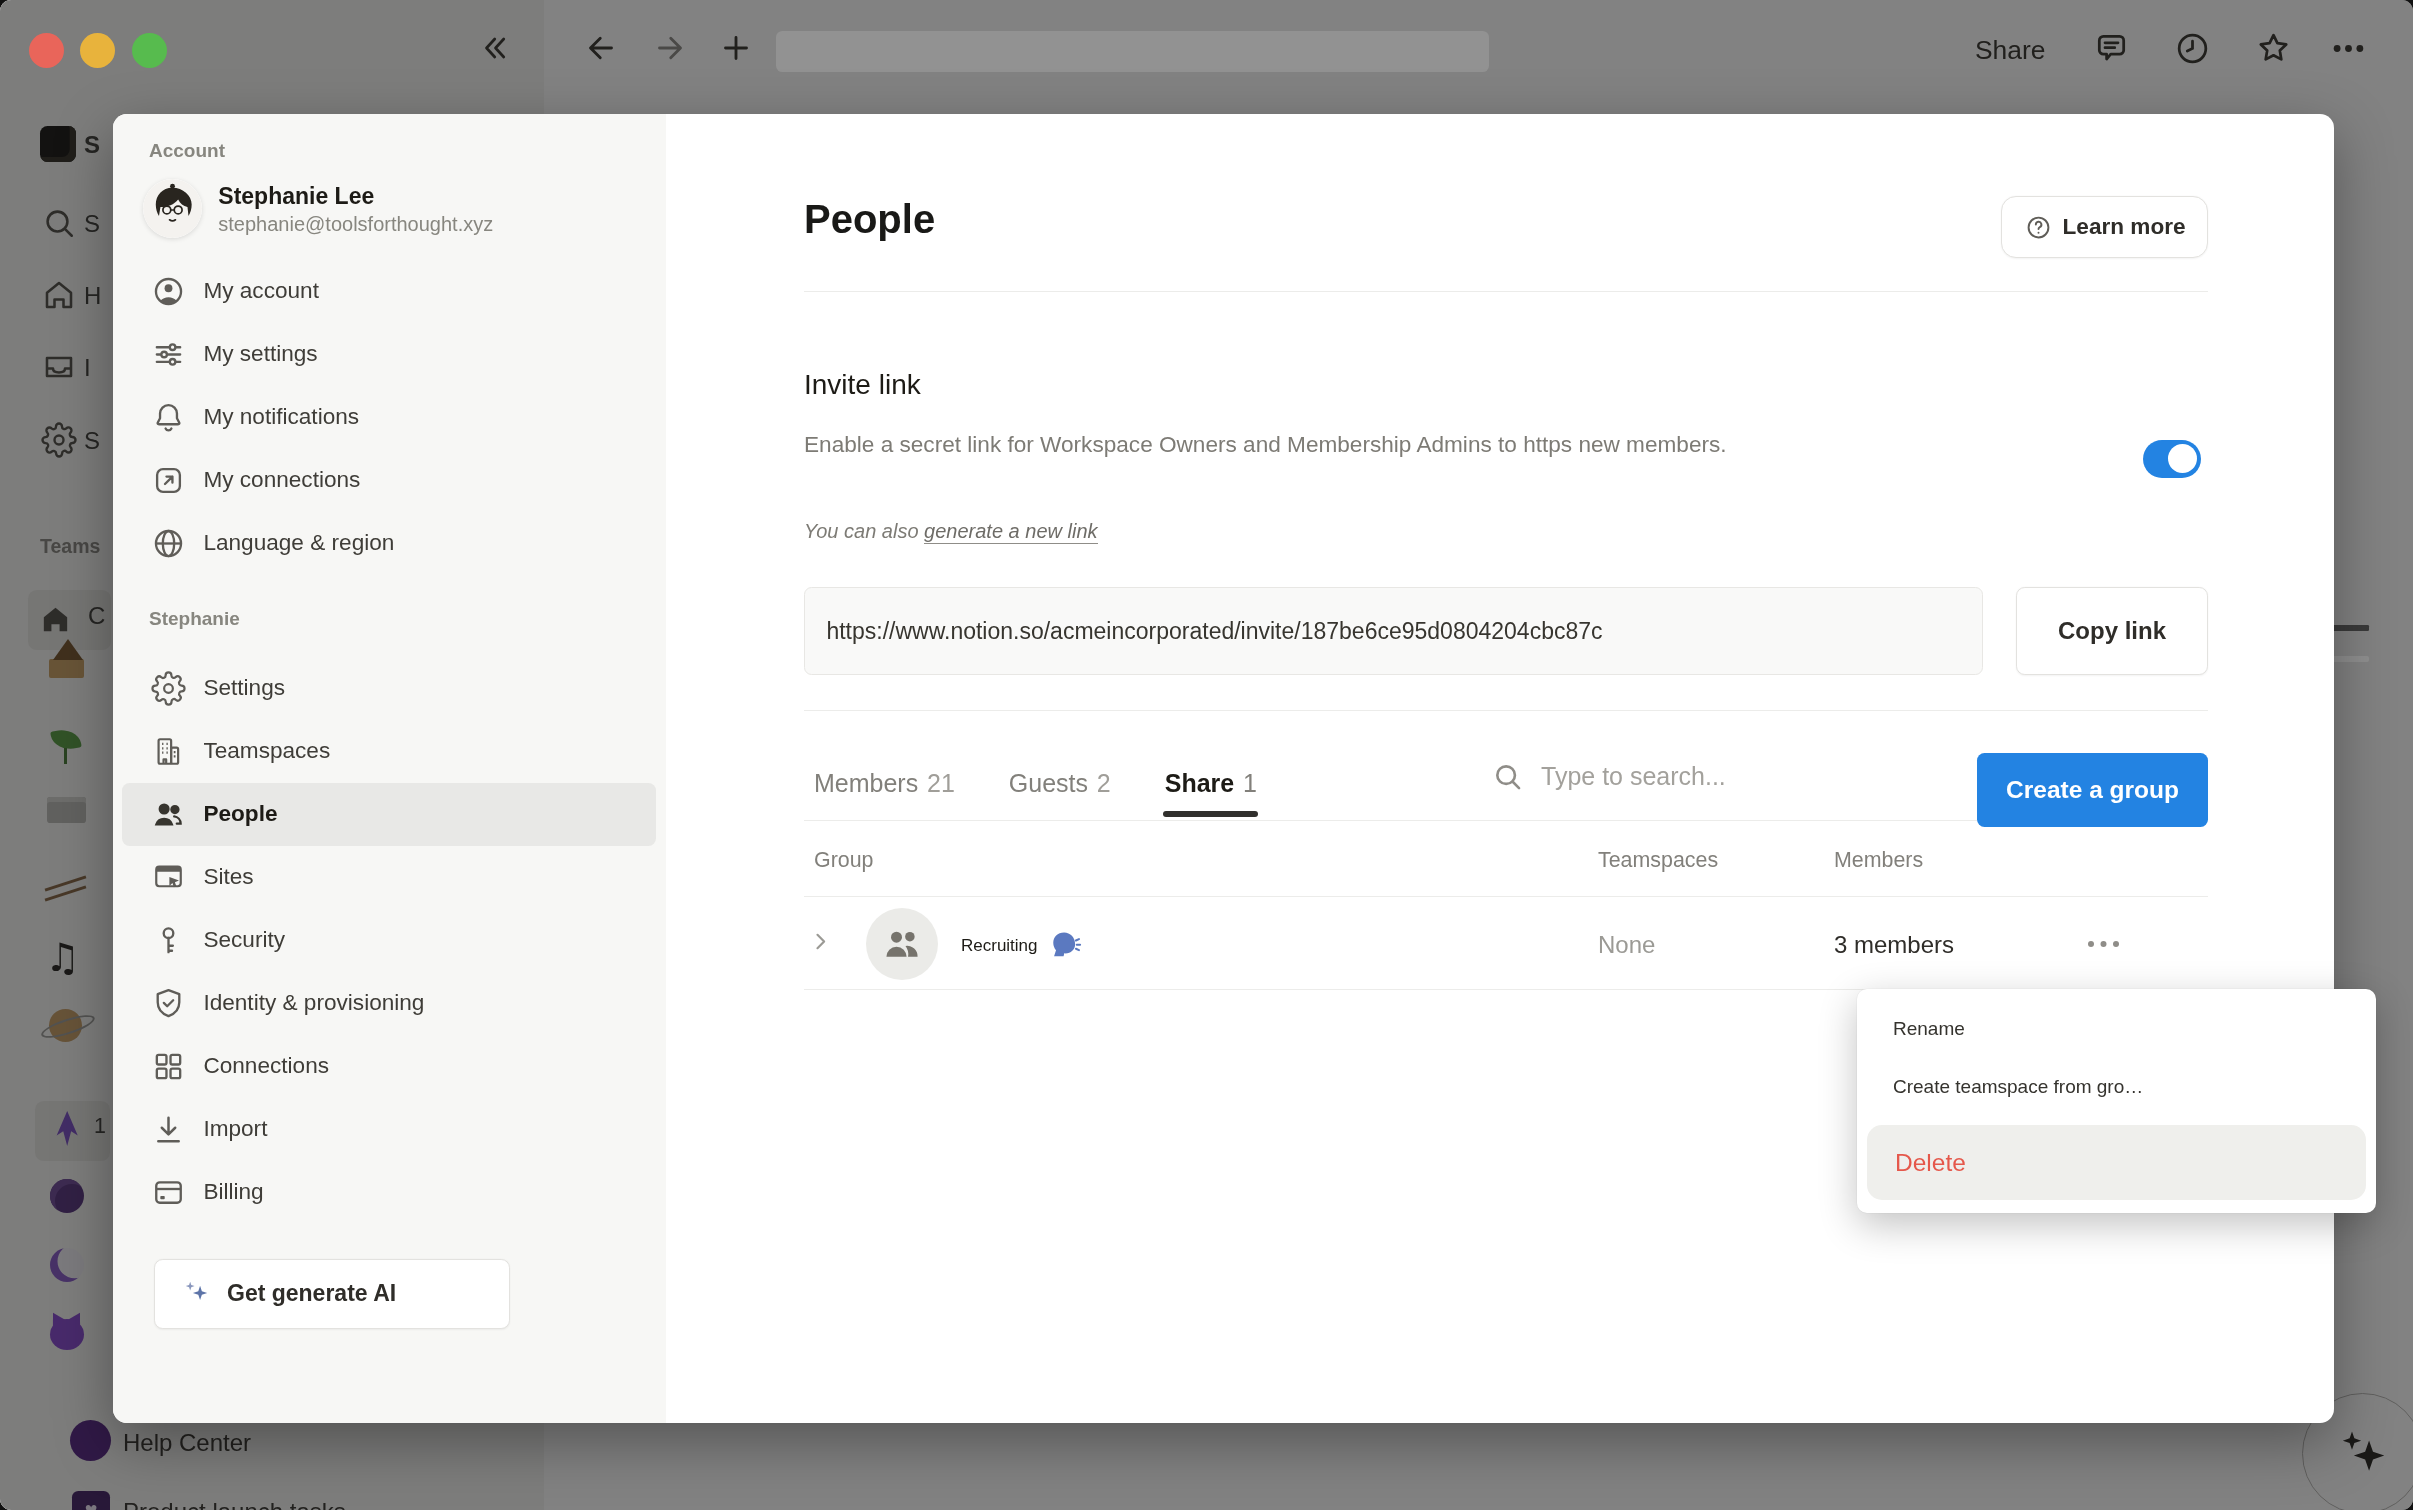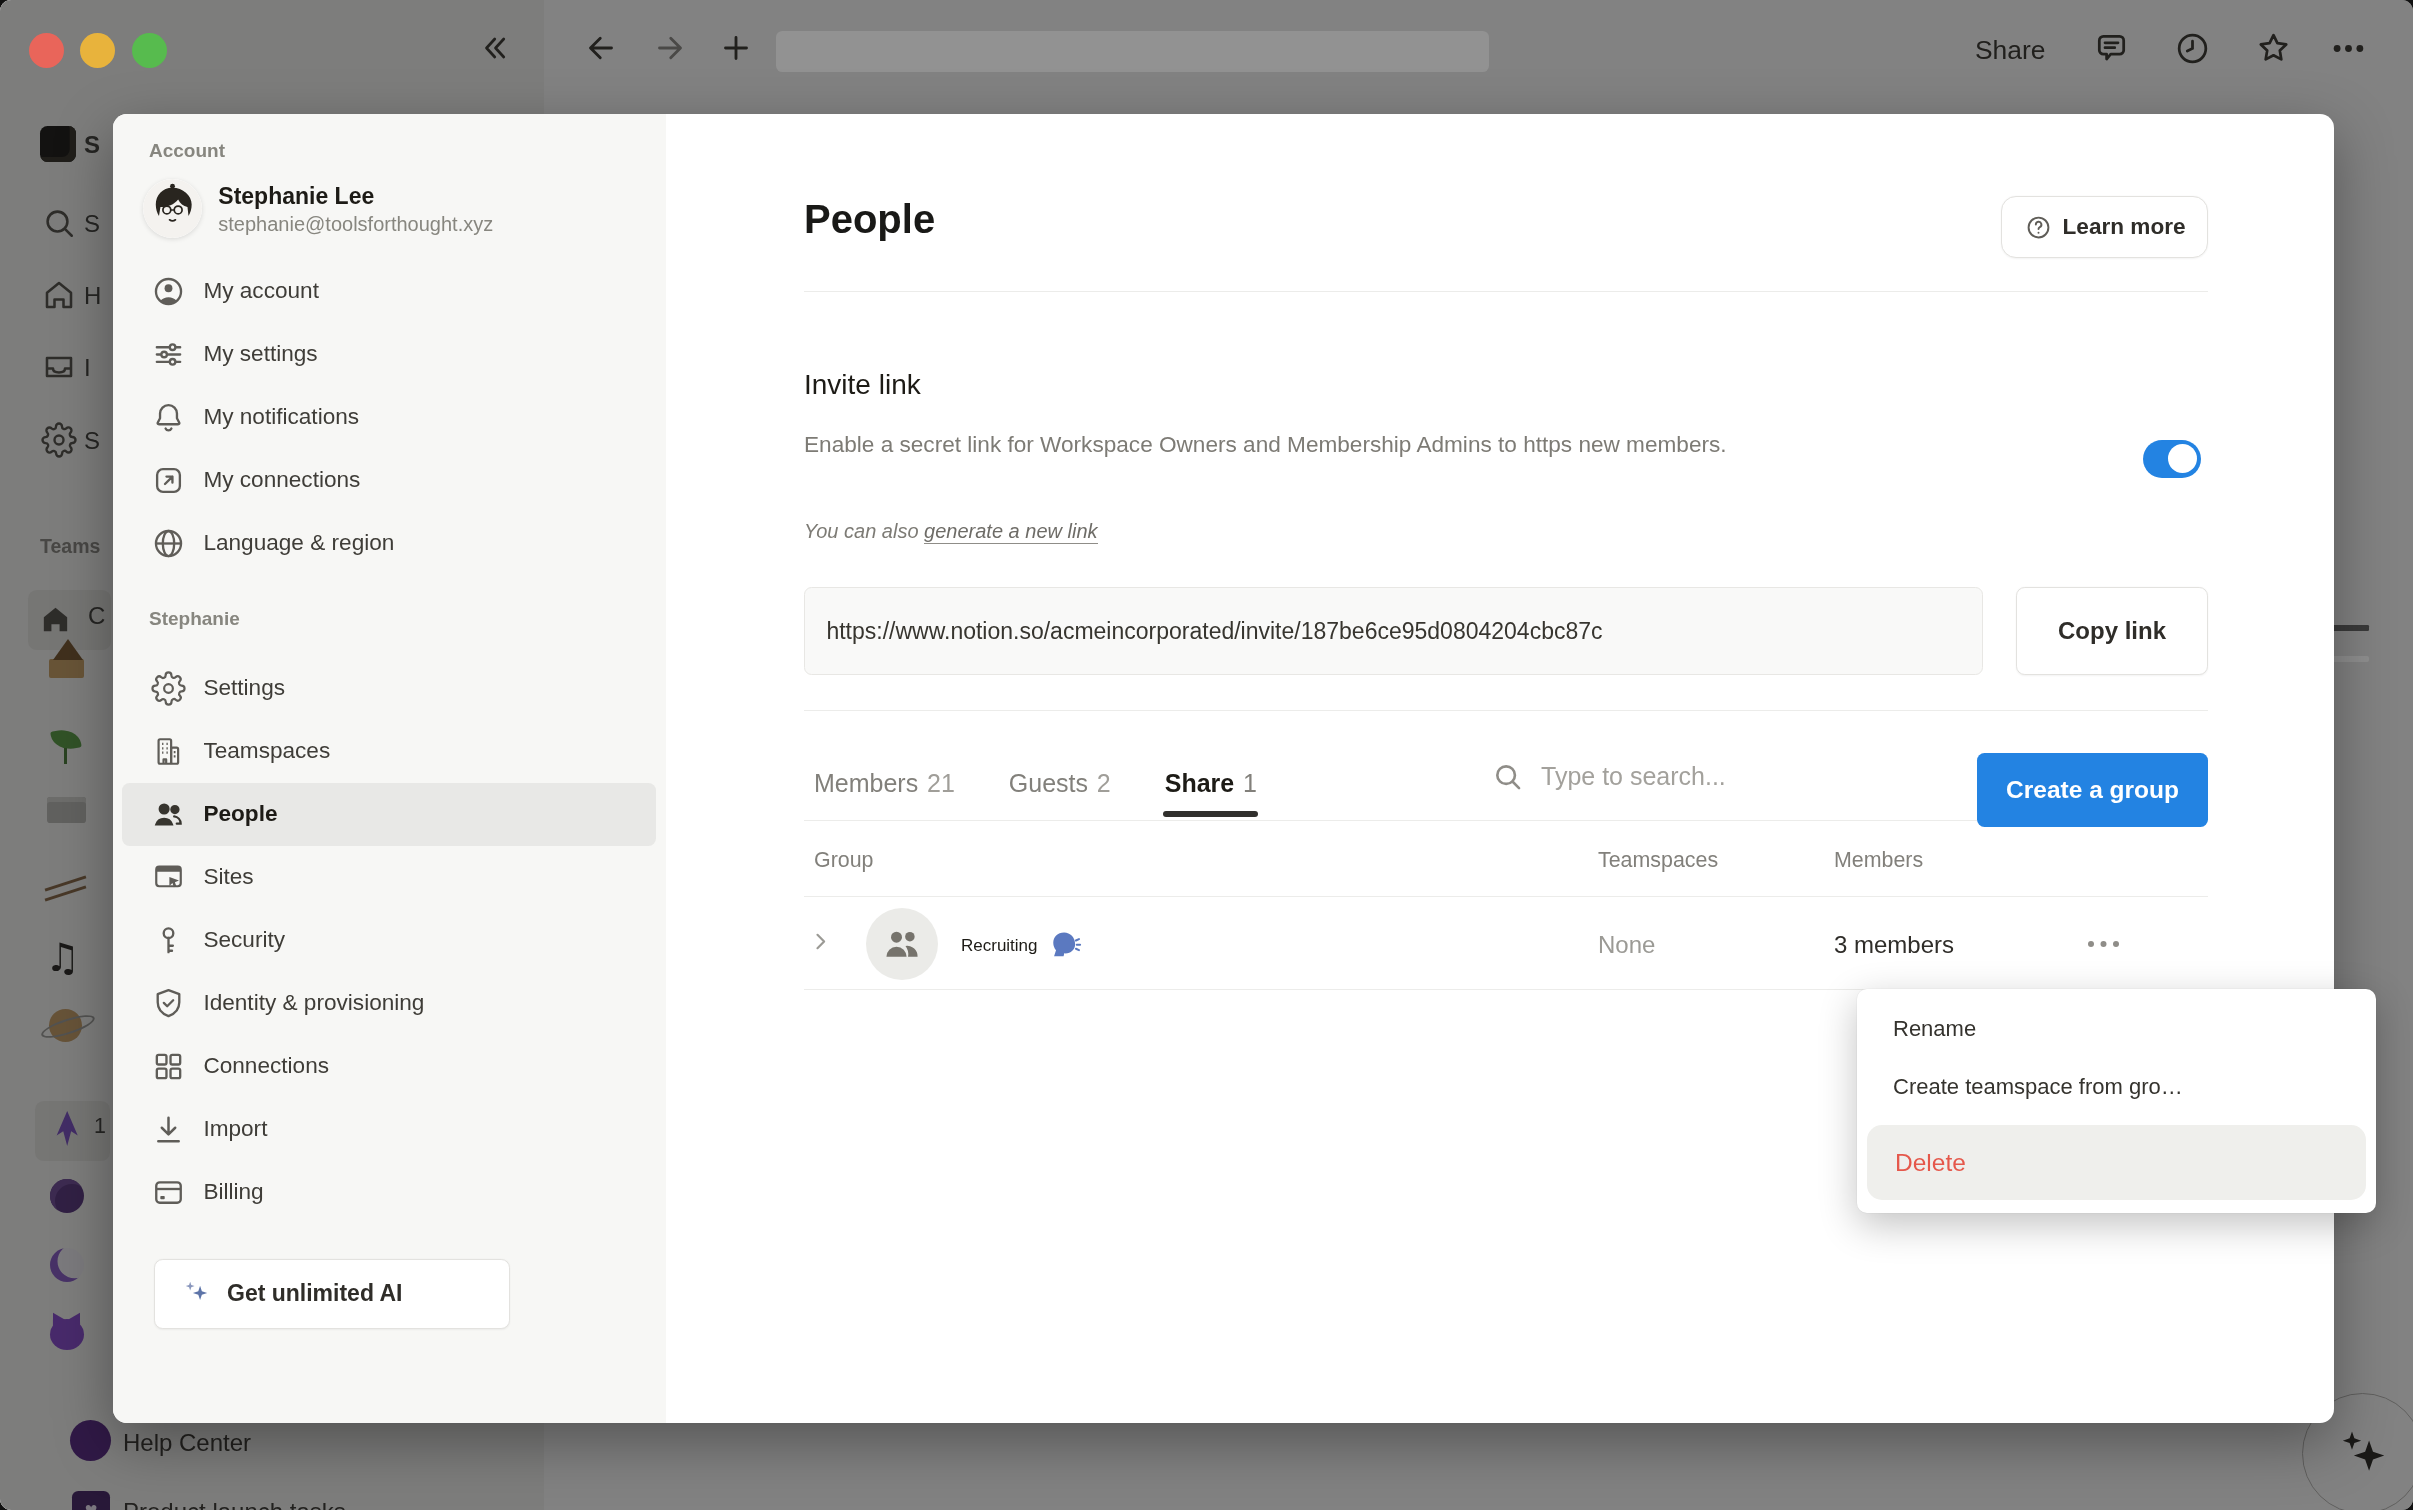--- a/index.html
+++ b/index.html
@@ -79,21 +79,21 @@
   .chev{position:absolute;left:140px;top:813px;width:29px;height:29px;color:#9b9a95;}
   .gavatar{position:absolute;left:200px;top:794px;width:72px;height:72px;border-radius:50%;background:#ebebe8;
     display:flex;align-items:center;justify-content:center;}
   .gname{position:absolute;left:295px;top:815px;font-size:17px;font-weight:500;color:#1d1b16;display:flex;align-items:center;gap:11.3px;}
   .cell{position:absolute;top:817px;font-size:24px;}
   .dots{position:absolute;left:1413px;top:815px;width:49px;height:30px;color:#8f8d88;}
 
   
   #cmenu{position:absolute;left:1857px;top:989px;width:519px;background:#fff;border-radius:10px;
     box-shadow:0 11.3px 38px rgba(0,0,0,.24),0 0 0 0.6px rgba(0,0,0,.04);z-index:40;padding:11.3px 0 10px;box-sizing:border-box;}
-  .mitem{height:58px;display:flex;align-items:center;padding-left:36px;font-size:22px;color:#35332e;}
+  .mitem{height:58px;display:flex;align-items:center;padding-left:36px;font-size:19px;color:#35332e;}
   .mdel{margin:8.8px 10px 2.5px;height:75px;border-radius:15px;background:#efefec;display:flex;
     align-items:center;padding-left:28px;font-size:24.5px;color:#e5584b;}
 
   
   .edgebar1{position:absolute;left:2331px;top:625px;width:38px;height:5.7px;background:#3a3a3a;z-index:21;border-radius:1.3px;}
   .edgebar2{position:absolute;left:2331px;top:656px;width:38px;height:6.3px;background:#8f8f8f;z-index:21;border-radius:1.9px;}
   .aicircle{position:absolute;left:2302px;top:1393px;width:119px;height:119px;border-radius:50%;
     border:1.9px solid #b9b8b5;display:flex;align-items:center;justify-content:center;color:#2f2d29;}
 </style>
 </head>
@@ -399,21 +399,21 @@
         <span>Billing</span>
       </div>
 
       <button id="aibtn">
         <span>
             <svg viewBox="0 0 24 24" width="33" height="33">
               <path d="M14.6 6.4l1.3 3.9 3.9 1.3-3.9 1.3-1.3 3.9-1.3-3.9-3.9-1.3 3.9-1.3z" fill="#5d74a8"></path>
               <path d="M7.4 3.4l.8 2.4 2.4.8-2.4.8-.8 2.4-.8-2.4-2.4-.8 2.4-.8z" fill="#8a97bd"></path>
             </svg>
           </span>
-        <span>Get unlimited AI</span>
+        <span>Get generate AI</span>
       </button>
     </aside>
 
     <main id="dmain">
       <div class="title">People</div>
 
       <div class="learn">
         <span>
             <svg viewBox="0 0 24 24" width="29" height="29" fill="none" stroke="#5f5d58" stroke-width="1.6" stroke-linecap="round">
               <circle cx="12" cy="12" r="8.2"></circle>

